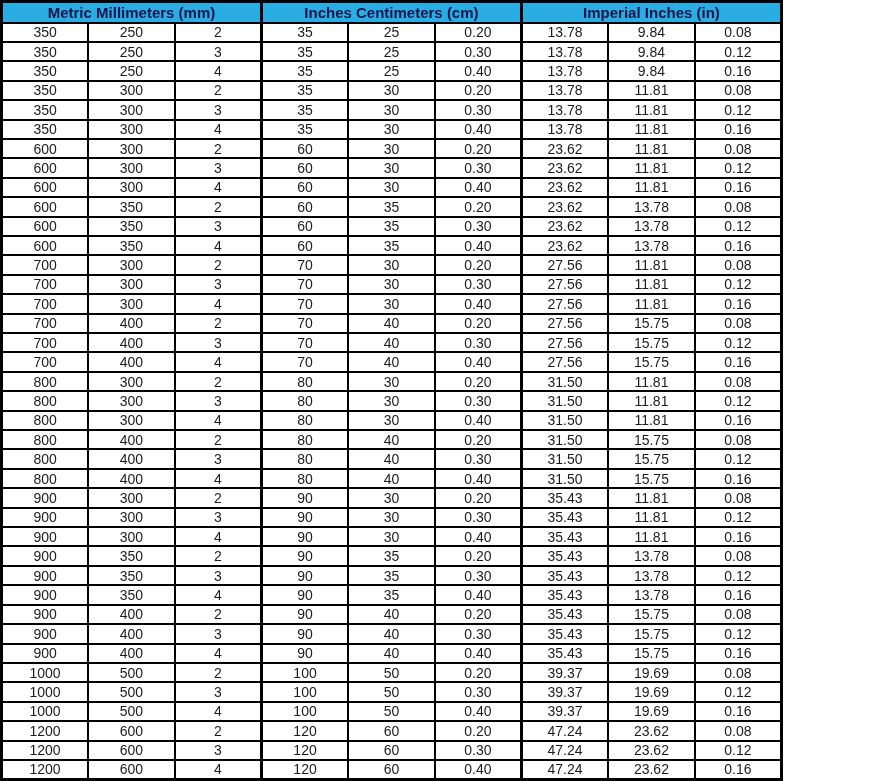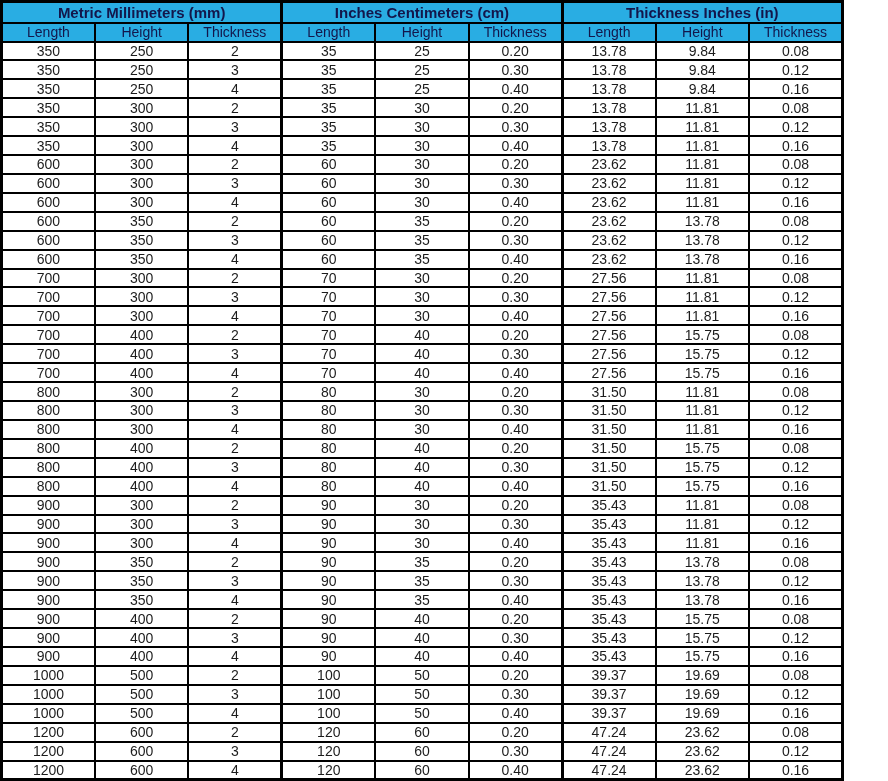--- a/index.html
+++ b/index.html
@@ -15,21 +15,21 @@
     padding: 0;
     background: #ffffff;
     font-family: "Liberation Sans", sans-serif;
   }
   .page {
     width: 888px;
     height: 781px;
     overflow: hidden;
   }
   table.conv {
-    width: 844px;
+    width: 783px;
     height: 781px;
     border-collapse: collapse;
     table-layout: fixed;
     border: 3px solid var(--border);
   }
   table.conv th, table.conv td {
     border: 2px solid var(--border);
     text-align: center;
     vertical-align: middle;
     padding: 0;
@@ -76,32 +76,21 @@
         <col>
         <col>
         <col>
         <col>
         <col>
     </colgroup>
     <thead>
       <tr class="group-row">
         <th colspan="3" class="ge">Metric Millimeters (mm)</th>
         <th colspan="3" class="ge">Inches Centimeters (cm)</th>
-        <th colspan="3">Thickness Inches (in)</th>
-      </tr>
-      <tr class="colhead-row">
-        <th>Length</th>
-        <th>Height</th>
-        <th class="ge">Thickness</th>
-        <th>Length</th>
-        <th>Height</th>
-        <th class="ge">Thickness</th>
-        <th>Length</th>
-        <th>Height</th>
-        <th>Thickness</th>
+        <th colspan="3">Imperial Inches (in)</th>
       </tr>
     </thead>
     <tbody>
         <tr>
           <td>350</td>
           <td>250</td>
           <td class="ge">2</td>
           <td>35</td>
           <td>25</td>
           <td class="ge">0.20</td>

